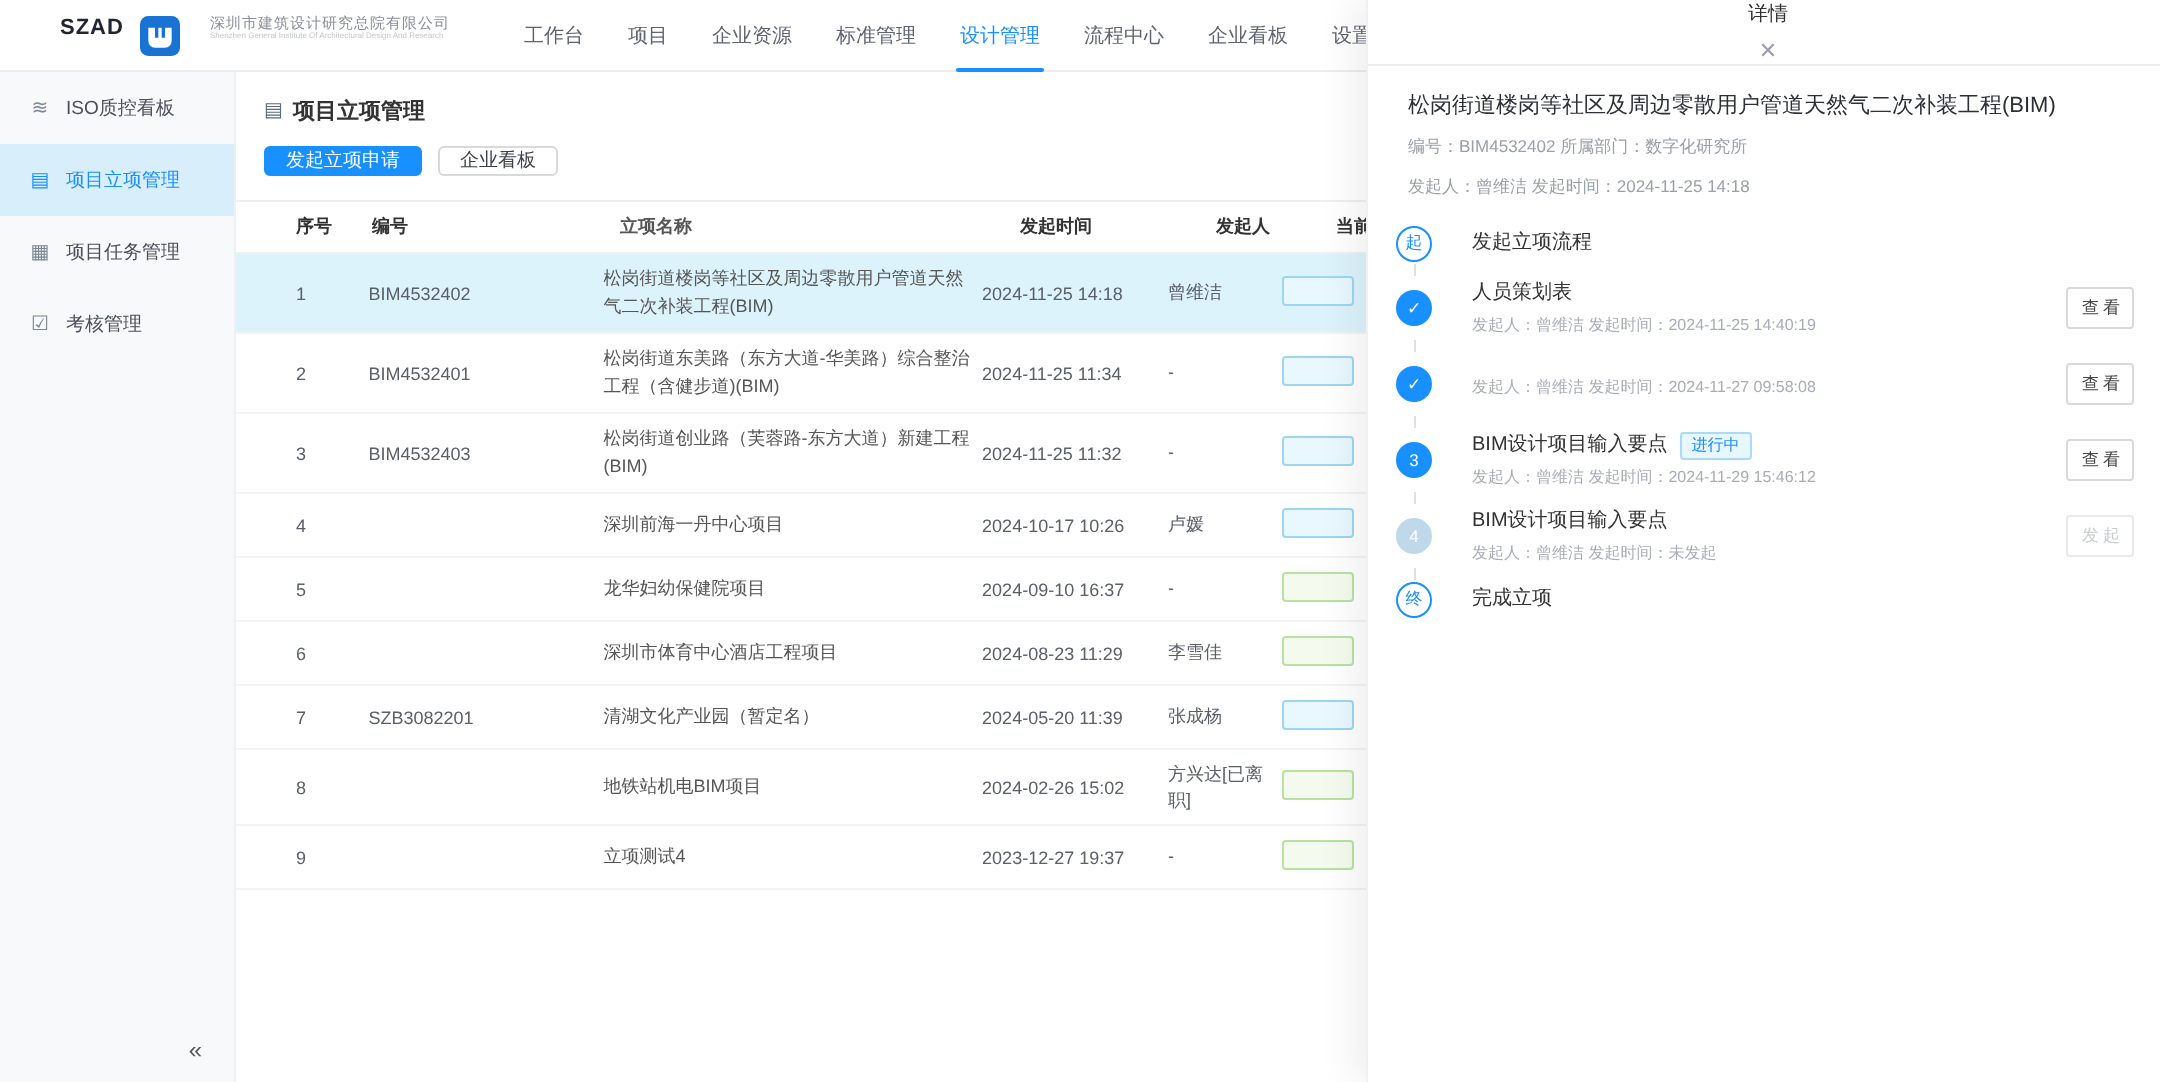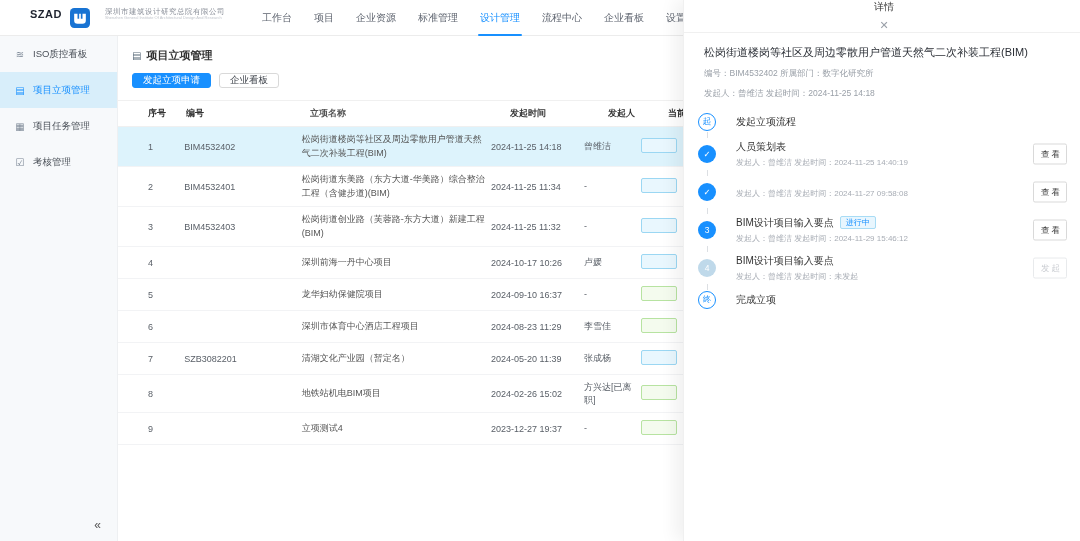--- a/index.html
+++ b/index.html
@@ -76,21 +76,21 @@
   .tl-item:first-child { margin-top:0; }
   .tl-item + .tl-item::before { content:""; position:absolute; left:9px; top:-6px; height:6px;
     width:1px; background:#dcdfe3; }
   .tl-circle { position:absolute; left:0; top:50%; transform:translateY(-50%);
     width:18px; height:18px; border-radius:50%; display:flex; align-items:center;
     justify-content:center; font-size:8.5px; }
   .start .tl-circle, .end .tl-circle { background:#fff; border:1px solid #1890ff; color:#1890ff; }
   .done .tl-circle { background:#1890ff; color:#fff; }
   .current .tl-circle { background:#1890ff; color:#fff; }
   .pending .tl-circle { background:#bfd9ea; color:#fff; }
-  .tl-label { font-size:10px; color:#333; line-height:14px; display:flex; align-items:center; gap:6px; }
+  .tl-label { font-size:10px; color:#333; line-height:14px; display:flex; align-items:flex-end; gap:6px; }
   .tl-badge { font-size:8px; color:#1890ff; background:#e8f6fe; border:1px solid #a8dcf5;
     border-radius:2px; padding:1px 5px; line-height:1.2; }
   .tl-sub { font-size:8px; color:#a8adb5; line-height:12px; margin-top:3px; }
   .tl-btn { position:absolute; right:0; top:50%; transform:translateY(-50%);
     width:34px; height:21px; background:#fff; border:1px solid #d9d9d9; border-radius:2px;
     font-size:8.5px; color:#444; letter-spacing:2px; padding-left:3px; cursor:pointer;
     font-family:inherit; }
   .tl-btn.disabled { color:#c9ccd1; border-color:#e8eaec; cursor:default; }
 </style>
 </head>

